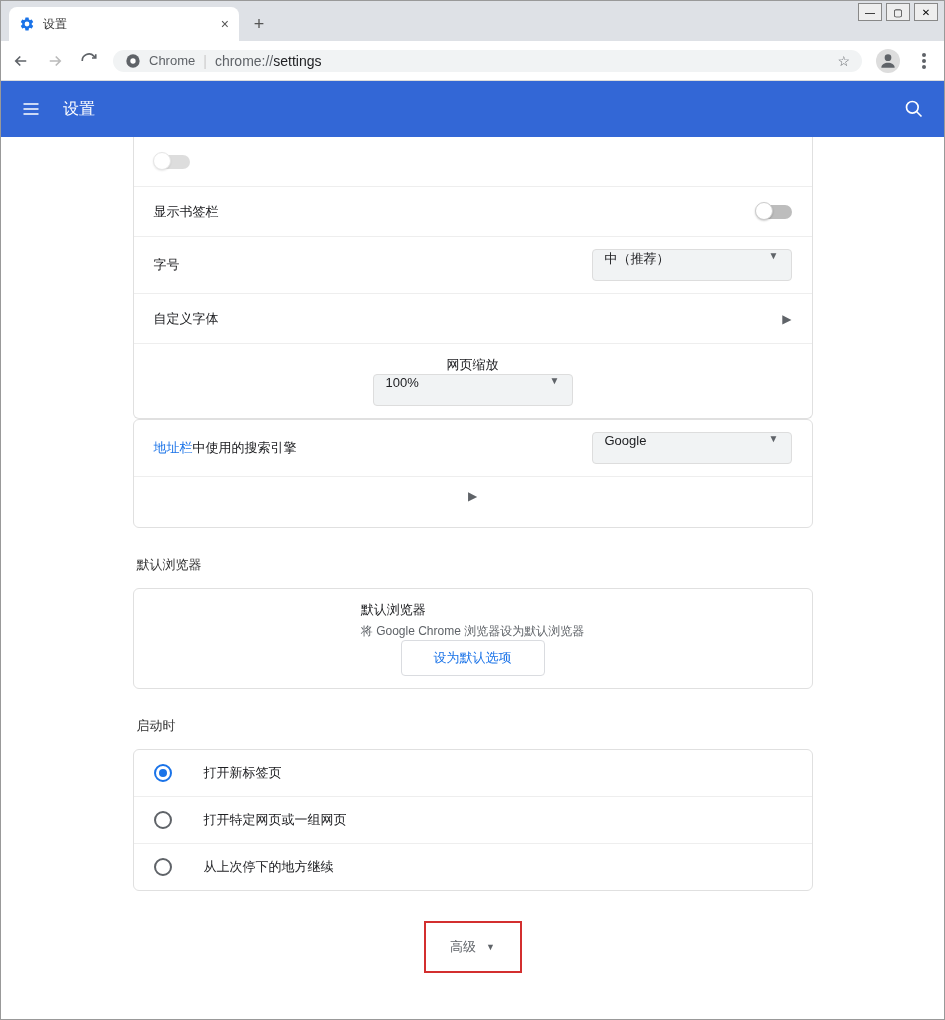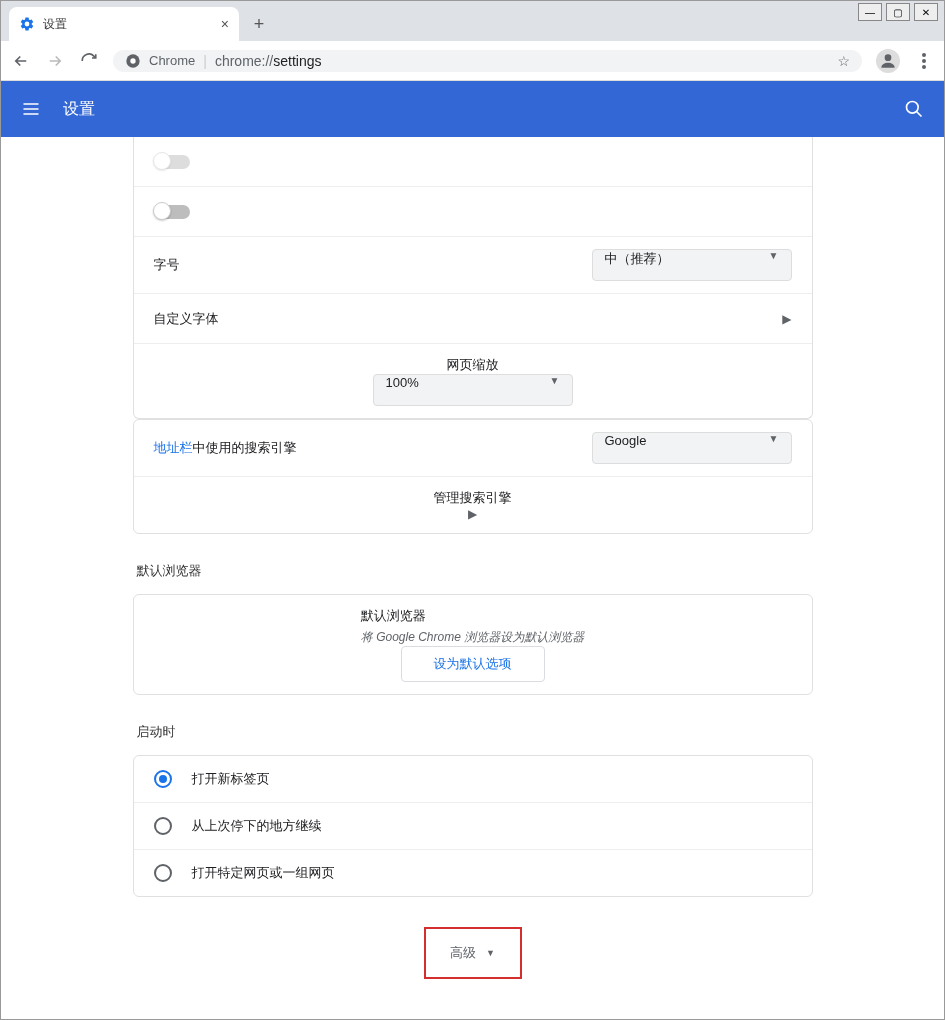--- a/index.html
+++ b/index.html
@@ -40,39 +40,39 @@
 .content-wrap { height: calc(1020px - 40px - 40px - 56px - 2px); overflow-y: scroll; background: #fff; position: relative; }
 .content { width: 680px; margin: 0 auto; padding-bottom: 60px; }
 
 .section-title { font-size: 13px; color: #333; margin: 28px 0 14px 4px; }
 
 .card { border: 1px solid #e0e0e0; border-radius: 6px; background: #fff; }
 .row { min-height: 50px; padding: 12px 20px; display: flex; align-items: center; border-bottom: 1px solid #eee; }
 .row:last-child { border-bottom: none; flex-direction: column; }
 .row-label { font-size: 13px; color: #202124; flex: 1; }
 .row-link { color: #1a73e8; font-family: Liberation Serif, serif; }
-.row-sub { font-size: 12px; color: #5f6368; margin-top: 4px; font-style: italic; }
+.row-sub { font-size: 12px; color: #5f6368; margin-top: 4px; }
 .row-left { display:flex; flex-direction: column; flex:1; }
 
 
 .toggle { width: 36px; height: 14px; background: #bdbdbd; border-radius: 7px; position: relative; cursor: pointer; }
 .toggle-knob { width: 18px; height: 18px; background: #fff; border: 1px solid #ccc; border-radius: 50%; position: absolute; top: -3px; left: -1px; box-shadow: 0 1px 2px rgba(0,0,0,.2); }
 .toggle.disabled { opacity: .5; }
 
 
 .select { min-width: 200px; height: 32px; background: #f1f3f4; border: 1px solid #ddd; border-radius: 4px; display: flex; padding: 0 12px; font-size: 13px; color: #202124; cursor: pointer; gap: 10px; }
 .select-arrow { margin-left: auto; color: #5f6368; font-size: 10px; }
 
 .chevron { color: #5f6368; font-size: 12px; }
 
 
 .outline-btn { border: 1px solid #dadce0; background: #fff; color: #1a73e8; padding: 8px 32px; border-radius: 4px; font-size: 13px; cursor: pointer; }
 
 
-.radio-row { padding: 14px 20px; display: flex; align-items: flex-start; gap: 20px; border-bottom: 1px solid #eee; }
+.radio-row { padding: 14px 20px; display: flex; align-items: flex-start; gap: 32px; border-bottom: 1px solid #eee; }
 .radio-row:last-child { border-bottom: none; }
 .radio { width: 18px; height: 18px; border: 2px solid #5f6368; border-radius: 50%; position: relative; cursor: pointer; flex-shrink:0; }
 .radio.checked { border-color: #1a73e8; }
 .radio.checked::after { content: ''; width: 8px; height: 8px; background: #1a73e8; border-radius: 50%; position: absolute; top: 3px; left: 3px; }
 .radio-label { font-size: 13px; color: #202124; }
 
 
 .advanced-box { width: 98px; height: 52px; border: 2px solid #d32f2f; margin: 30px auto 0; display: flex; align-items: center; justify-content: center; gap: 10px; font-size: 13px; color: #5f6368; cursor: pointer; }
 .advanced-arrow { font-size: 9px; color: #5f6368; }
 
@@ -168,20 +168,21 @@
   <div class="content-wrap">
     <div class="content">
 
       <div class="card" style="border-top:none; border-top-left-radius:0; border-top-right-radius:0;">
         <div class="row">
           <div class="toggle disabled">
               <div class="toggle-knob"></div>
             </div>
         </div>
         <div class="row">
+          <span class="row-label">显示书签栏</span>
           <div class="toggle">
               <div class="toggle-knob"></div>
             </div>
         </div>
         <div class="row">
           <span class="row-label">字号</span>
           <div class="select">
             <span>中（推荐）</span>
             <span class="select-arrow">▼</span>
           </div>
@@ -203,21 +204,20 @@
         <div class="row">
           <span class="row-label">
             <span class="row-link">地址栏</span><span>中使用的搜索引擎</span>
           </span>
           <div class="select">
             <span>Google</span>
             <span class="select-arrow">▼</span>
           </div>
         </div>
         <div class="row">
-          <span class="row-label">管理搜索引擎</span>
           <span class="chevron">▶</span>
         </div>
       </div>
 
       <div class="section-title">默认浏览器</div>
       <div class="card">
         <div class="row">
           <div class="row-left">
             <span class="row-label">默认浏览器</span>
             <span class="row-sub">将 Google Chrome 浏览器设为默认浏览器</span>
@@ -227,25 +227,25 @@
       </div>
 
       <div class="section-title">启动时</div>
       <div class="card">
         <div class="radio-row">
           <div class="radio checked"></div>
           <span class="radio-label">打开新标签页</span>
         </div>
         <div class="radio-row">
           <div class="radio"></div>
-          <span class="radio-label">从上次停下的地方继续</span>
+          <span class="radio-label">打开特定网页或一组网页</span>
         </div>
         <div class="radio-row">
           <div class="radio"></div>
-          <span class="radio-label">打开特定网页或一组网页</span>
+          <span class="radio-label">从上次停下的地方继续</span>
         </div>
       </div>
 
       <div class="advanced-box">
         <span>高级</span>
         <span class="advanced-arrow">▼</span>
       </div>
 
     </div>
   </div>

